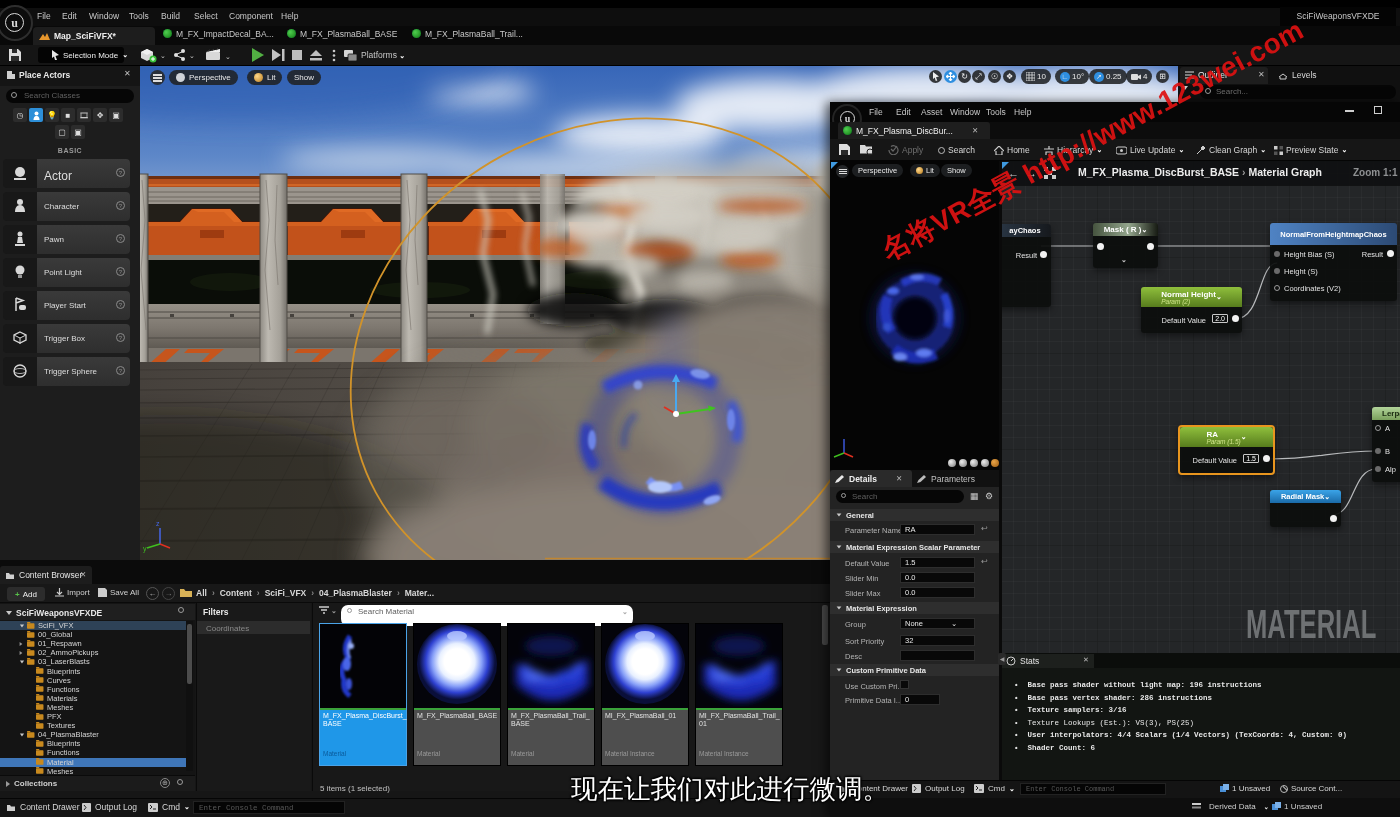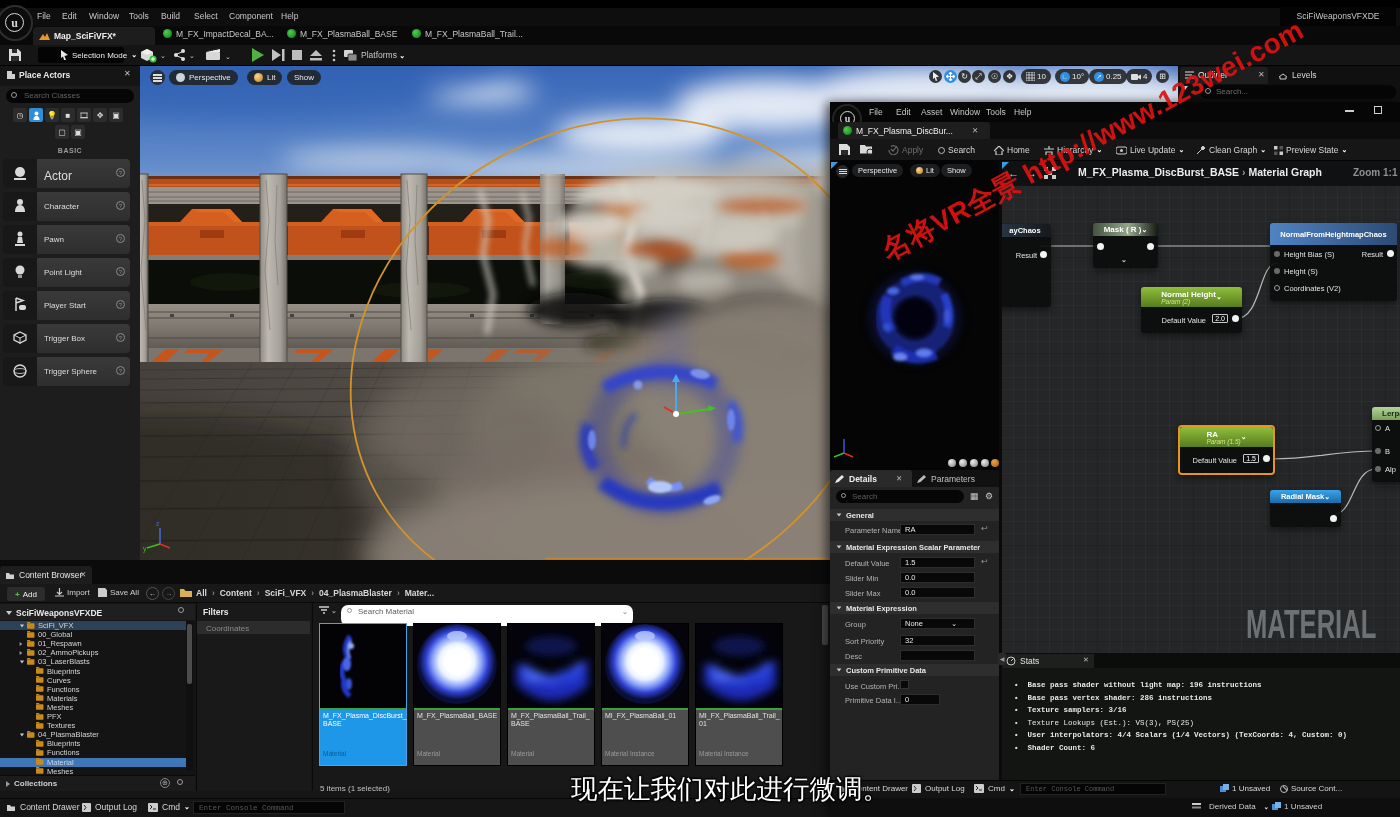--- a/index.html
+++ b/index.html
@@ -48,21 +48,21 @@
 <div class="a seg" style="left:176px;top:29px">M_FX_ImpactDecal_BA...</div>
 <div class="a" style="left:287px;top:29px;width:9px;height:9px;border-radius:50%;background:radial-gradient(circle at 35% 35%,#4fce4f,#127a12);box-shadow:inset 0 0 1px #063"></div>
 <div class="a seg" style="left:300px;top:29px">M_FX_PlasmaBall_BASE</div>
 <div class="a" style="left:412px;top:29px;width:9px;height:9px;border-radius:50%;background:radial-gradient(circle at 35% 35%,#4fce4f,#127a12);box-shadow:inset 0 0 1px #063"></div>
 <div class="a seg" style="left:425px;top:29px">M_FX_PlasmaBall_Trail...</div>
 <svg class="a" style="left:8px;top:48px" width="14" height="14">
     <path d="M1,1 h9 l3,3 v9 h-12 z" fill="#dcdcdc"></path>
     <rect x="3" y="8" width="8" height="5" fill="#2a2a2a"></rect>
     <rect x="4" y="1" width="5" height="4" fill="#2a2a2a"></rect>
   </svg>
-<div class="a f" style="left:38px;top:47px;width:86px;height:16px;background:#040404;border-radius:3px;padding-left:22px;gap:3px;white-space:nowrap">
+<div class="a f" style="left:38px;top:47px;width:86px;height:16px;background:#040404;border-radius:3px;padding-left:13px;gap:3px;white-space:nowrap">
     <svg width="9" height="10" style="flex:none">
       <path d="M1,0 L8,5 L4.5,6 L6,10 L4,10 L3,6.5 L1,8 Z" fill="#e8e8e8"></path>
     </svg>
     <span style="color:#efefef;font-size:8px">Selection Mode</span>
     <span class="chev" style="margin-left:1px">⌄</span>
   </div>
 <svg class="a" style="left:140px;top:47px" width="30" height="16">
     <path d="M7,2 L13,5 L13,11 L7,14 L1,11 L1,5 Z" fill="#d8d8d8"></path>
     <path d="M7,2 L13,5 L7,8 L1,5 Z" fill="#efefef"></path>
     <circle cx="13" cy="12" r="3.5" fill="#39c139"></circle>

